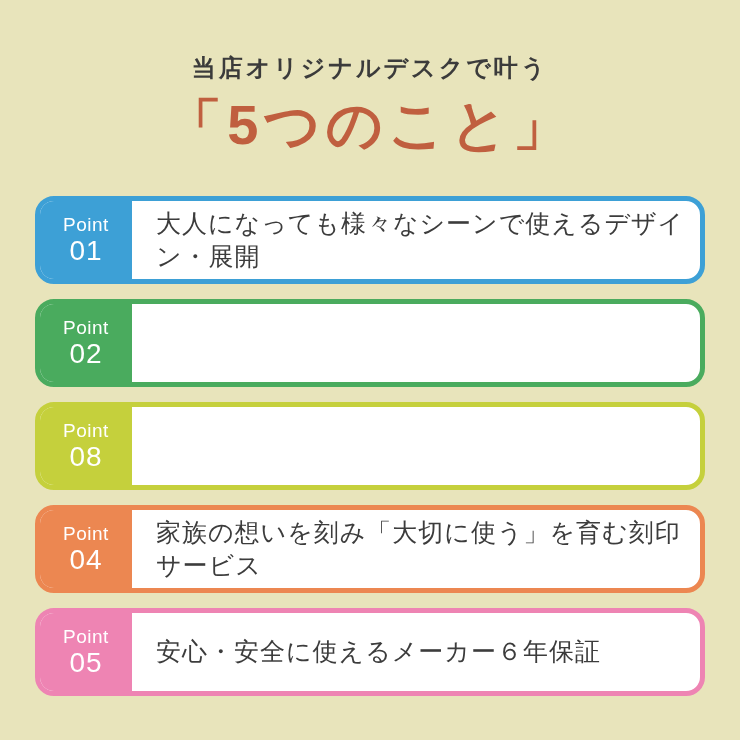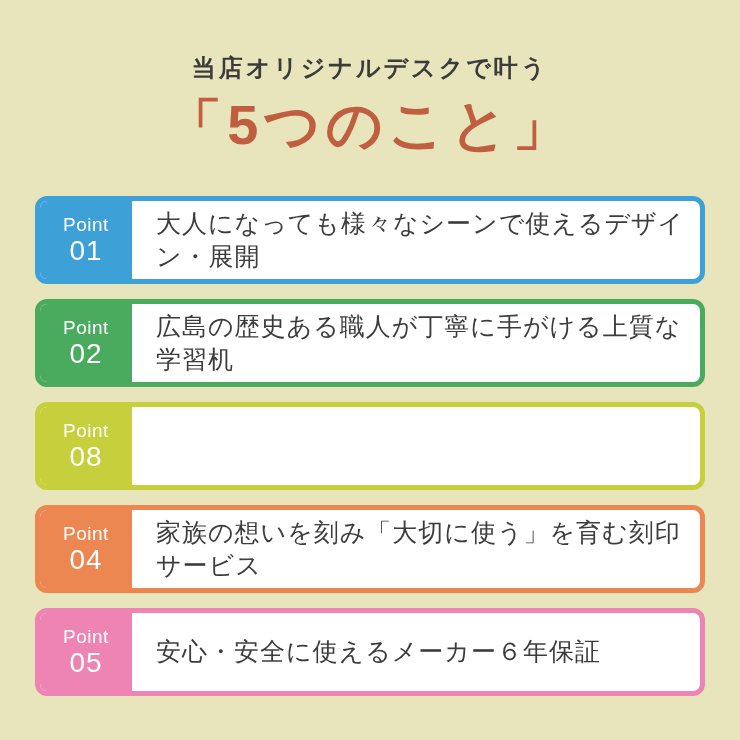--- a/index.html
+++ b/index.html
@@ -39,21 +39,21 @@
     margin: 0 auto;
   }
   .point-card {
     display: flex;
     align-items: stretch;
     height: 88px;
     box-sizing: border-box;
     width: 670px;
     background: #ffffff;
     border: 5px solid var(--accent, #999);
-    border-radius: 12px;
+    border-radius: 19px;
     overflow: hidden;
     margin-bottom: 15px;
   }
   .point-label {
     flex: none;
     width: 92px;
     background: var(--accent, #999);
     color: #ffffff;
     display: flex;
     flex-direction: column;
@@ -98,21 +98,20 @@
         <div class="point-number">01</div>
       </div>
       <div class="point-text">大人になっても様々なシーンで使えるデザイン・展開</div>
     </div>
 
     <div class="point-card" style="--accent: #4aab5e;">
       <div class="point-label">
         <div class="point-word">Point</div>
         <div class="point-number">02</div>
       </div>
-      <div class="point-text">広島の歴史ある職人が丁寧に手がける上質な学習机</div>
     </div>
 
     <div class="point-card" style="--accent: #c5d03c;">
       <div class="point-label">
         <div class="point-word">Point</div>
         <div class="point-number">08</div>
       </div>
     </div>
 
     <div class="point-card" style="--accent: #ec8751;">

